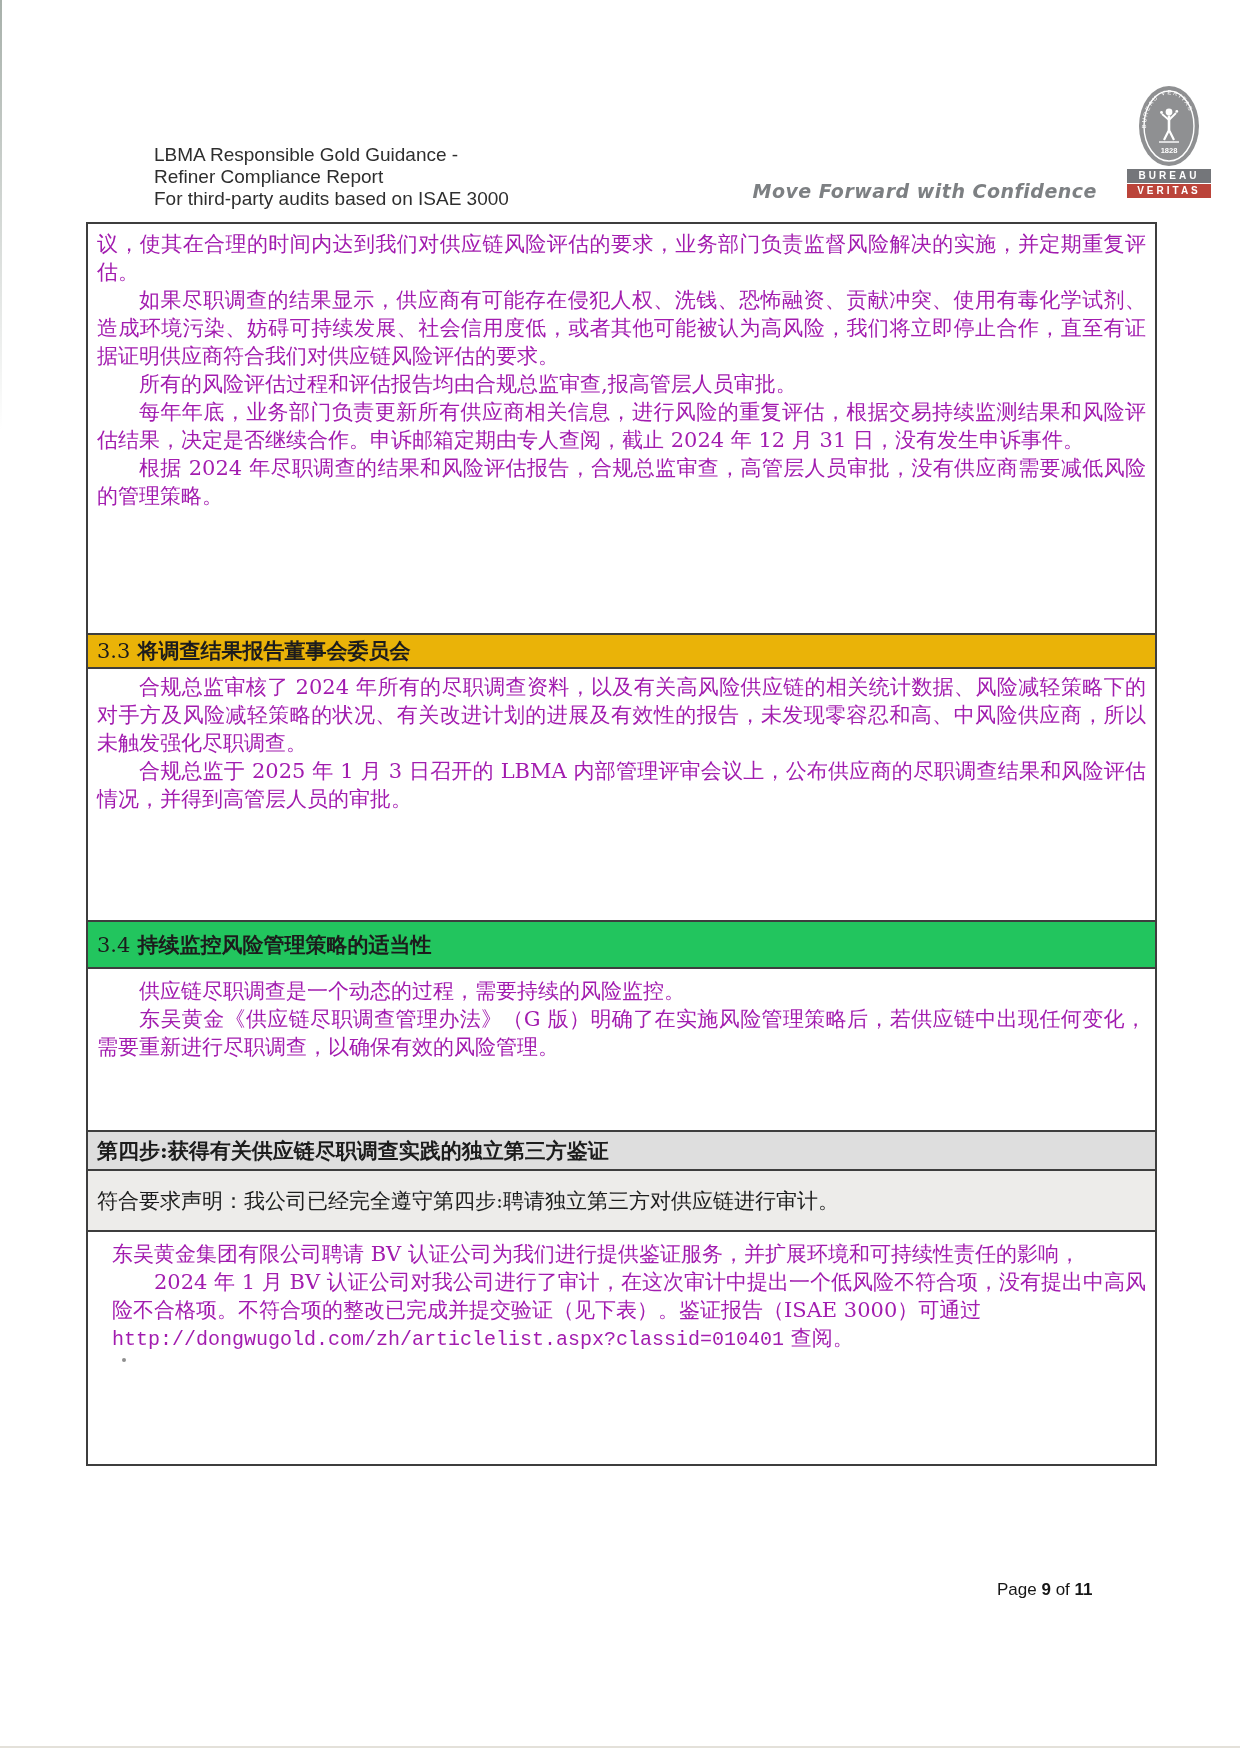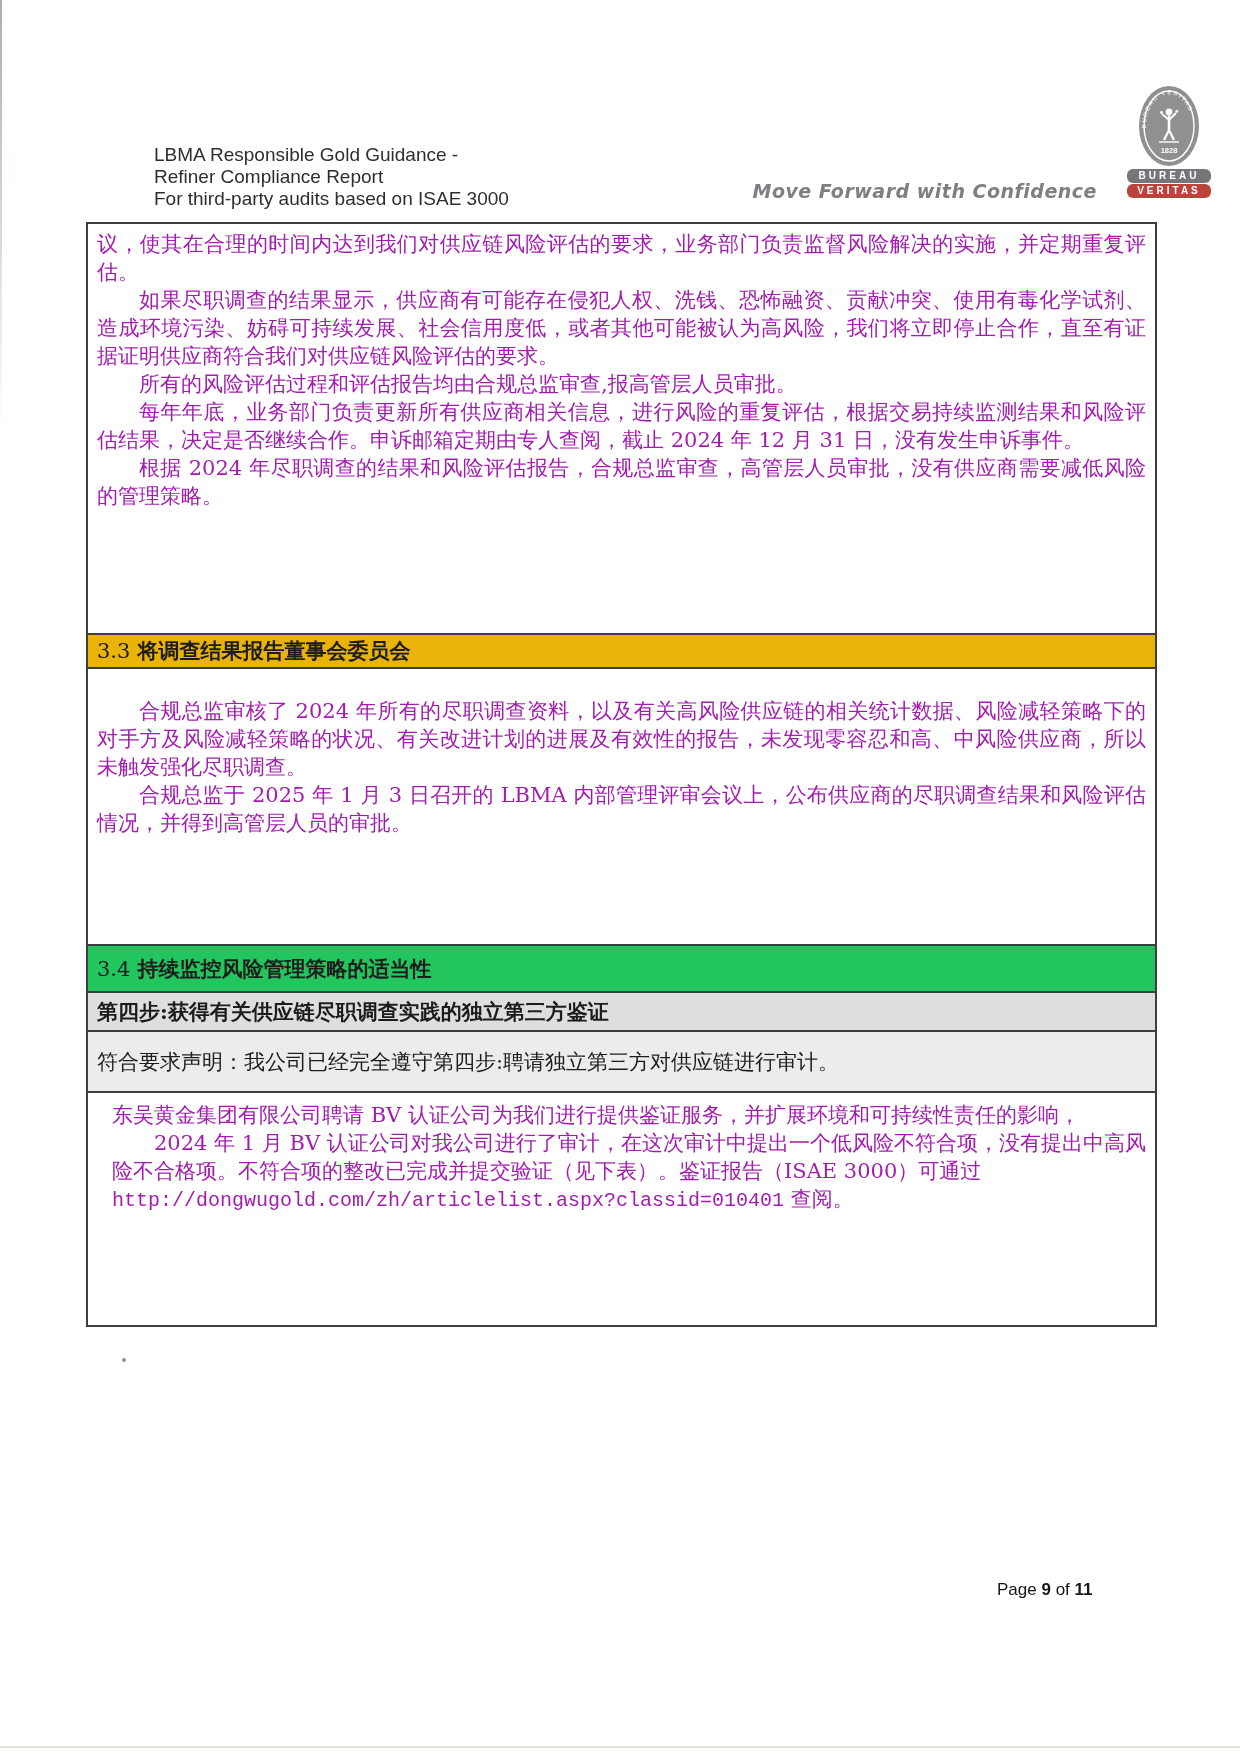--- a/index.html
+++ b/index.html
@@ -16,32 +16,32 @@
        font-size:19px;line-height:22px;color:#2e2e2e;}
   .hdr .bold{font-weight:normal;}
 
   .tagline{position:absolute;right:143px;top:180px;font-family:"DejaVu Sans",sans-serif;
        font-style:italic;font-weight:bold;font-size:19px;color:#7d8083;letter-spacing:0.5px;}
 
   
   .bv-logo{position:absolute;left:1127px;top:85px;width:84px;text-align:center;}
   .bv-logo svg{display:block;margin:0 auto;}
   .bv-box{height:14px;line-height:14px;margin-top:1px;color:#fff;
-       font-family:"Liberation Sans",sans-serif;font-size:10px;font-weight:bold;letter-spacing:3px;border-radius:6px;}
+       font-family:"Liberation Sans",sans-serif;font-size:10px;font-weight:bold;letter-spacing:3px;}
   .bv-box.top{background:#74767a;}
   .bv-box.bottom{background:#bb443a;}
 
   
   .doc-table{position:absolute;left:86px;top:222px;width:1071px;border:2px solid #3e3e3e;box-sizing:border-box;}
   .row{box-sizing:border-box;border-bottom:2px solid #3e3e3e;padding:0 9px;overflow:hidden;}
   .row:last-child{border-bottom:none;padding-left:24px;}
   .row p{margin:0;font-size:21px;line-height:28px;text-align:justify;text-justify:inter-ideograph;color:#a21caf;}
   .ind{text-indent:2em;}
   .row-a{height:411px;padding-top:6px;}
-  .row-c{height:253px;padding-top:4px;margin-top:24px;}
+  .row-c{height:253px;padding-top:4px;}
   .row-e{height:163px;padding-top:8px;}
   .row-h{height:232px;padding-top:8px;}
   .band{display:flex;align-items:center;gap:7px;font-size:21px;color:#1c1c1c;}
   .band .title{font-weight:bold;}
   .band-33{height:34px;background:#eab308;}
   .band-34{height:47px;background:#22c55e;}
   .band-step4{height:39px;background:#dedede;text-align:right;}
   .band-stmt{height:61px;background:#edecea;}
   .band-stmt .stmt{font-weight:normal;}
   .url{font-family:"Liberation Mono",monospace;font-size:20px;}
@@ -106,20 +106,24 @@
     <div class="row row-c">
       <p class="ind">合规总监审核了 2024 年所有的尽职调查资料，以及有关高风险供应链的相关统计数据、风险减轻策略下的对手方及风险减轻策略的状况、有关改进计划的进展及有效性的报告，未发现零容忍和高、中风险供应商，所以未触发强化尽职调查。</p>
       <p class="ind">合规总监于 2025 年 1 月 3 日召开的 LBMA 内部管理评审会议上，公布供应商的尽职调查结果和风险评估情况，并得到高管层人员的审批。</p>
     </div>
 
     <div class="row band band-34">
       <span>3.4</span>
       <span class="title">持续监控风险管理策略的适当性</span>
     </div>
 
+    <div class="row row-e">
+      <p class="ind">供应链尽职调查是一个动态的过程，需要持续的风险监控。</p>
+      <p class="ind">东吴黄金《供应链尽职调查管理办法》（G 版）明确了在实施风险管理策略后，若供应链中出现任何变化，需要重新进行尽职调查，以确保有效的风险管理。</p>
+    </div>
 
     <div class="row band band-step4">
       <span class="title">第四步:获得有关供应链尽职调查实践的独立第三方鉴证</span>
     </div>
 
     <div class="row band band-stmt">
       <span class="stmt">符合要求声明：我公司已经完全遵守第四步:聘请独立第三方对供应链进行审计。</span>
     </div>
 
     <div class="row row-h">

